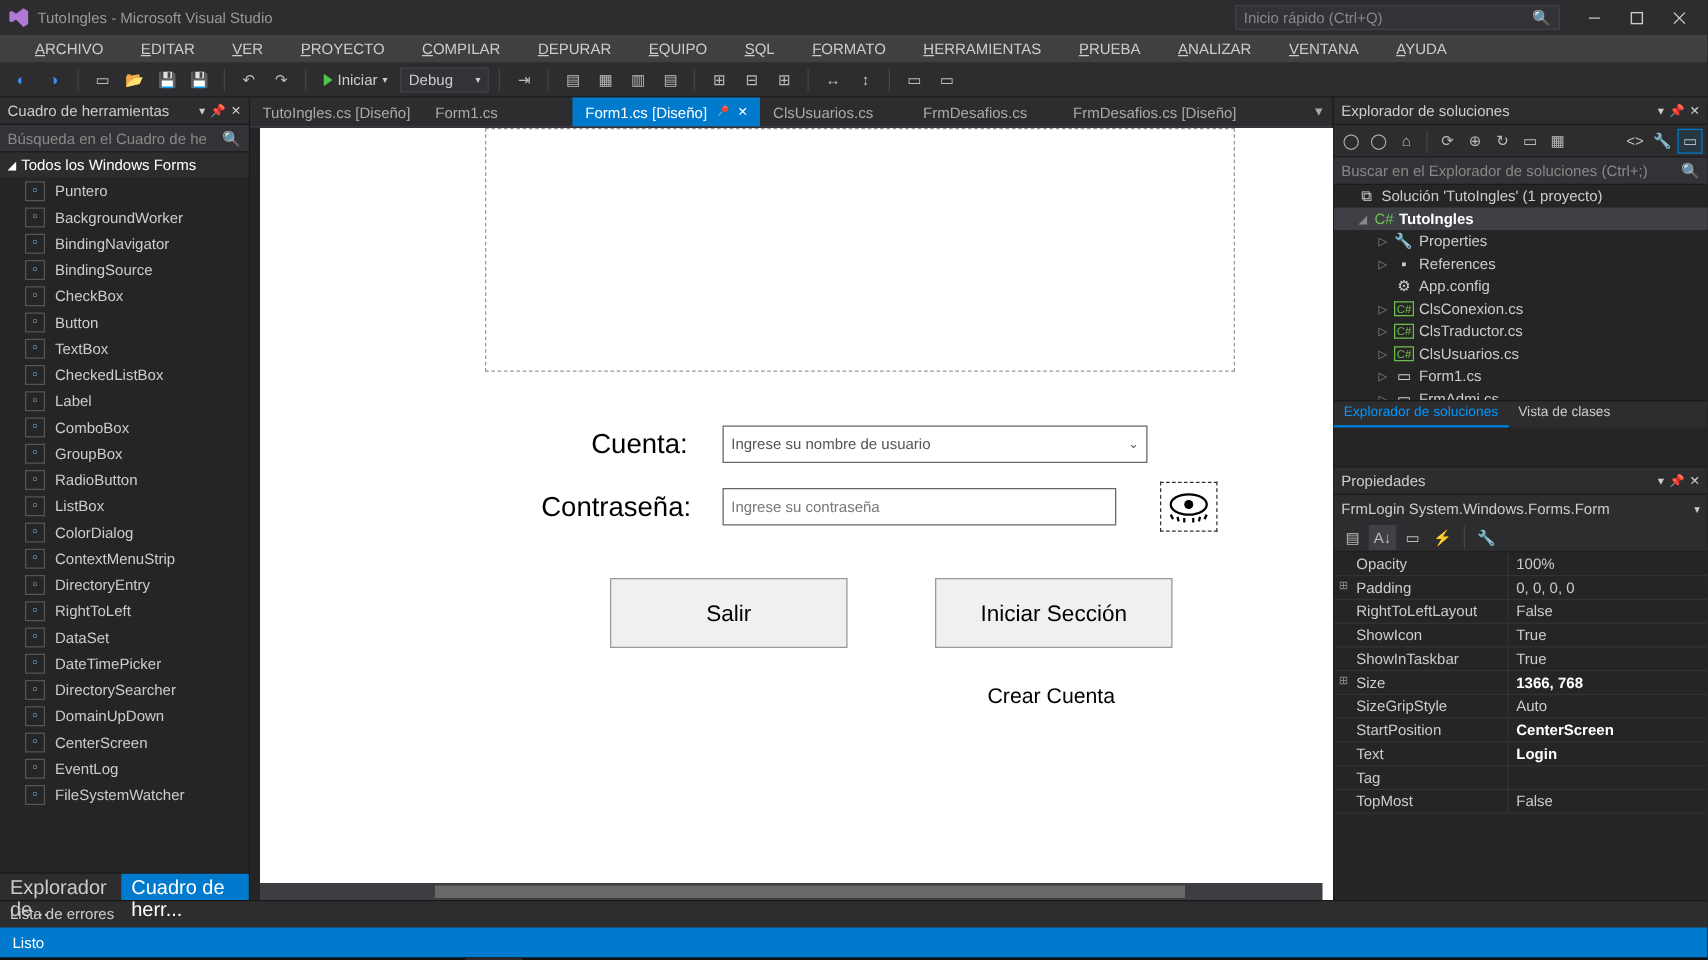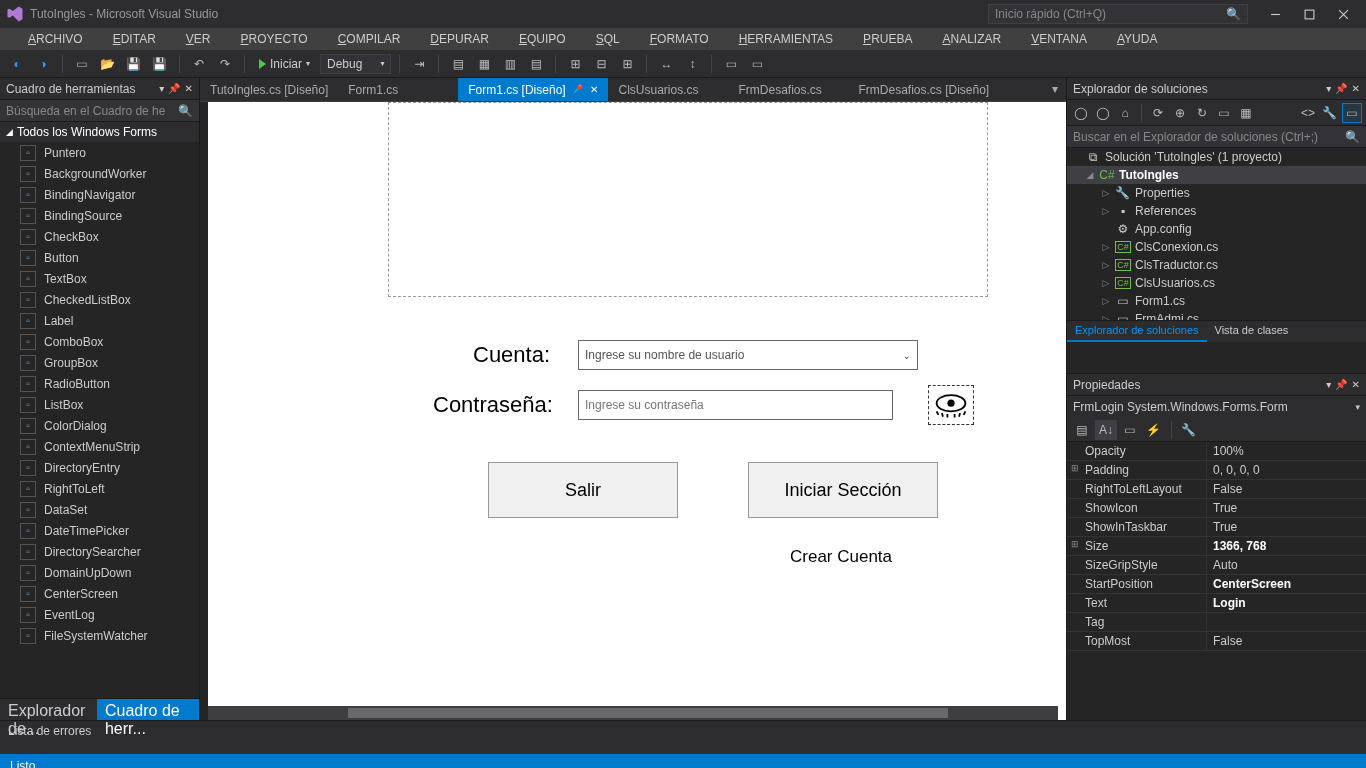--- a/index.html
+++ b/index.html
@@ -85,21 +85,21 @@
 .props-toolbar { height: 24px; background: #2d2d30; display: flex; align-items: center; padding: 0 4px; gap: 2px; border-bottom:1px solid #1a1a1a;}
 .props-toolbar .pico { width: 22px; height: 20px; display: flex; align-items: center; justify-content: center; color: #bbb; }
 .props-toolbar .pico.active { background: #3f3f46; }
 .props-grid { flex: 1; overflow: auto; }
 .prop-row { display: flex; height: 19px; border-bottom: 1px solid #333; }
 .prop-name { width: 140px; padding: 2px 6px 2px 18px; color: #ccc; border-right: 1px solid #333; position:relative;}
 .prop-name.exp::before { content:"⊞"; position:absolute; left:4px; font-size:9px; color:#888;}
 .prop-val { flex: 1; padding: 2px 6px; color: #ccc; }
 .prop-val.bold { font-weight: bold; color: #fff; }
 
-.error-strip { height: 34px; background: #2d2d30; border-top: 1px solid #1a1a1a; padding: 3px 8px; color: #ccc; }
+.error-strip { height: 22px; background: #2d2d30; border-top: 1px solid #1a1a1a; padding: 3px 8px; color: #ccc; }
 .status-bar { height: 24px; background: #007acc; color: #fff; display: flex; align-items: center; padding: 0 10px; }
 
 .taskbar { height: 32px; background: #101010; display: flex; align-items: center; padding: 0 4px; }
 .task-btn { width: 46px; height: 32px; display: flex; align-items: center; justify-content: center; color: #fff; }
 .task-btn.active { border-bottom: 2px solid #76b9ed; background:#272727;}
 </style>
 </head>
 <body>
 
 <div class="title-bar">

